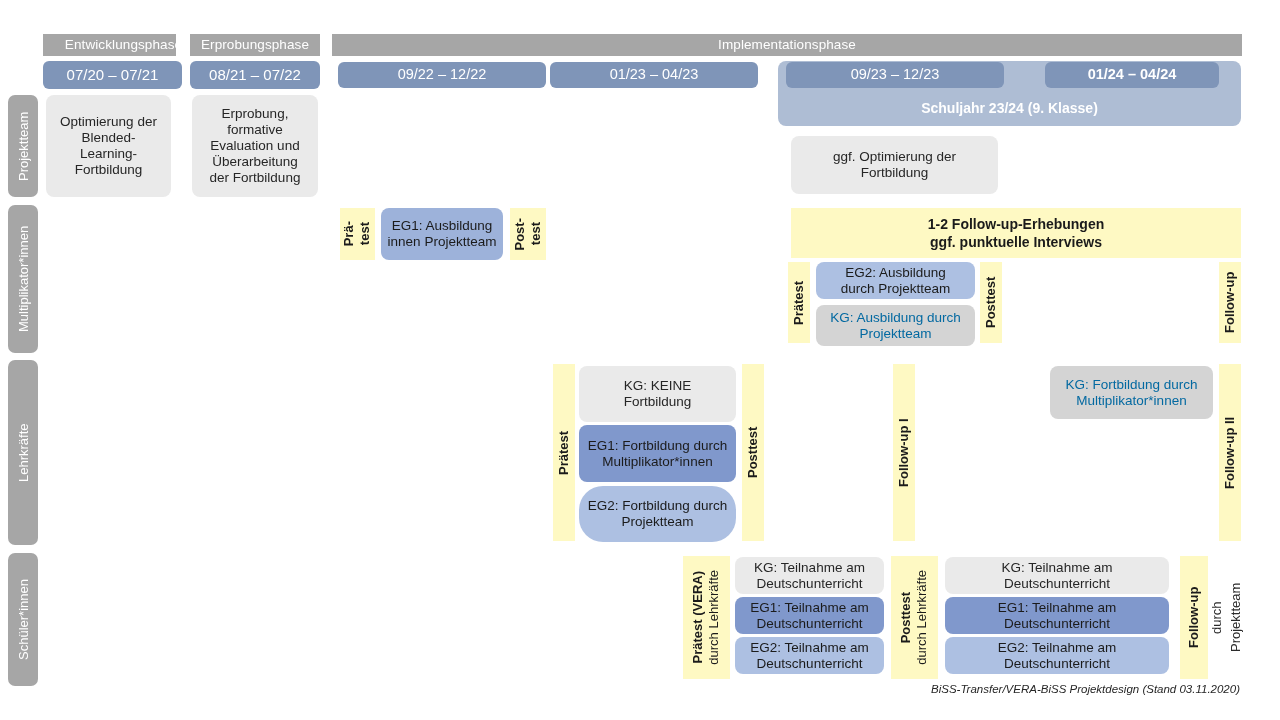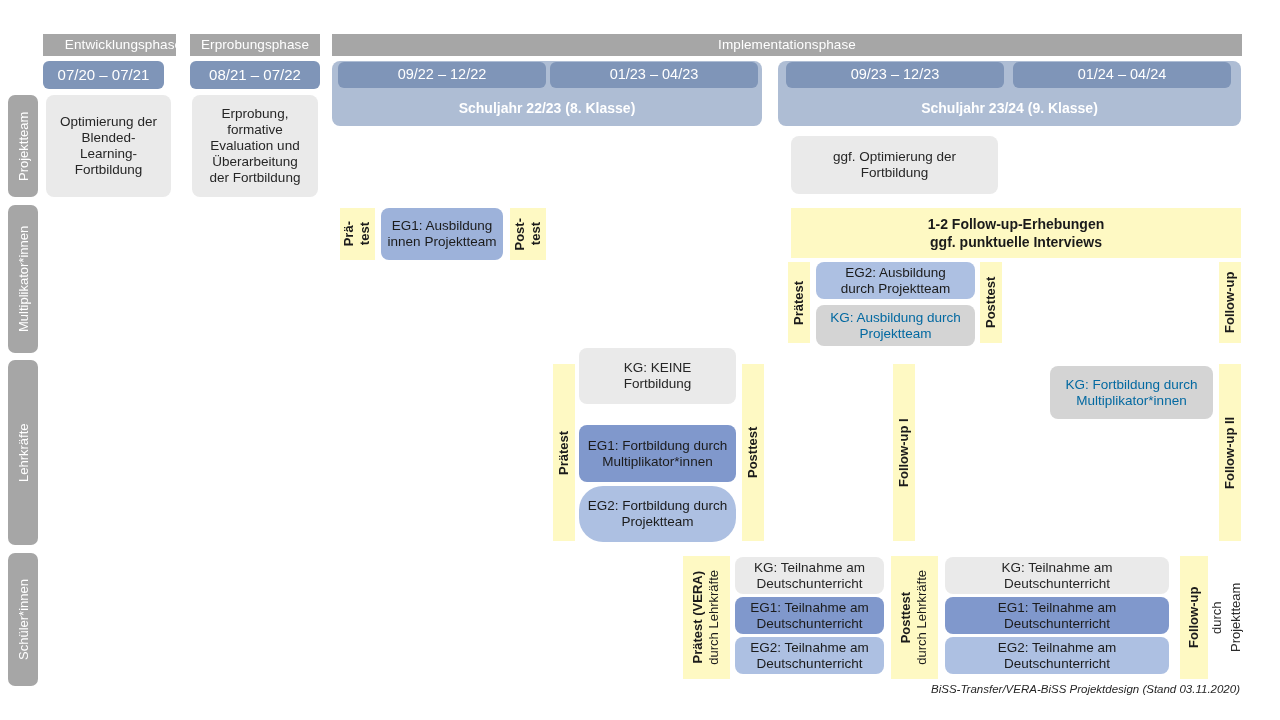--- a/index.html
+++ b/index.html
@@ -83,30 +83,29 @@
 </style>
 </head>
 <body>
 
 <div id="stage">
 
   <div class="abs box phase-hdr" style="left:43px;top:34px;width:133px;height:22px;padding-left:28px;">Entwicklungsphase</div>
   <div class="abs box phase-hdr" style="left:190px;top:34px;width:130px;height:22px;">Erprobungsphase</div>
   <div class="abs box phase-hdr" style="left:332px;top:34px;width:910px;height:22px;">Implementationsphase</div>
 
-  <div class="abs box date-chip" style="left:43px;top:61px;width:121px;height:28px;">07/20 – 07/21</div>
+  <div class="abs box date-chip" style="left:43px;top:61px;width:139px;height:28px;">07/20 – 07/21</div>
   <div class="abs box date-chip" style="left:190px;top:61px;width:130px;height:28px;">08/21 – 07/22</div>
 
-  <div class="abs box schoolyear" style="left:332px;top:61px;width:430px;height:65px;">Schuljahr 22/23 (8. Klasse)</div>
   <div class="abs box date-chip small" style="left:338px;top:62px;width:208px;height:26px;">09/22 – 12/22</div>
   <div class="abs box date-chip small" style="left:550px;top:62px;width:208px;height:26px;">01/23 – 04/23</div>
 
   <div class="abs box schoolyear" style="left:778px;top:61px;width:463px;height:65px;">Schuljahr 23/24 (9. Klasse)</div>
   <div class="abs box date-chip small" style="left:786px;top:62px;width:218px;height:26px;">09/23 – 12/23</div>
-  <div class="abs box date-chip small" style="left:1013px;top:62px;width:218px;height:26px;">01/24 – 04/24</div>
+  <div class="abs box date-chip small" style="left:1045px;top:62px;width:174px;height:26px;font-weight:bold;">01/24 – 04/24</div>
 
   <div class="abs rowlabel" style="left:8px;top:95px;width:30px;height:102px;">Projektteam</div>
   <div class="abs rowlabel" style="left:8px;top:205px;width:30px;height:148px;">Multiplikator*innen</div>
   <div class="abs rowlabel" style="left:8px;top:360px;width:30px;height:185px;">Lehrkräfte</div>
   <div class="abs rowlabel" style="left:8px;top:553px;width:30px;height:133px;">Schüler*innen</div>
 
   <div class="abs box card grey" style="left:46px;top:95px;width:125px;height:102px;padding:4px 8px;">Optimierung der Blended-Learning-Fortbildung</div>
   <div class="abs box card grey" style="left:192px;top:95px;width:126px;height:102px;padding:4px 16px;">Erprobung, formative Evaluation und Überarbeitung der Fortbildung</div>
   <div class="abs box card grey" style="left:791px;top:136px;width:207px;height:58px;padding:4px 16px;">ggf. Optimierung der Fortbildung</div>
 
@@ -128,21 +127,21 @@
   </div>
 
   <div class="abs green vtext" style="left:788px;top:262px;width:22px;height:81px;">Prätest</div>
   <div class="abs box card blue-light" style="left:816px;top:262px;width:159px;height:37px;padding:2px 18px;">EG2: Ausbildung durch Projektteam</div>
   <div class="abs box card grey-dark" style="left:816px;top:305px;width:159px;height:41px;padding:2px 6px;">KG: Ausbildung durch Projektteam</div>
   <div class="abs green vtext" style="left:980px;top:262px;width:22px;height:81px;">Posttest</div>
   <div class="abs green vtext" style="left:1219px;top:262px;width:22px;height:81px;">Follow-up</div>
 
   <div class="abs green vtext" style="left:553px;top:364px;width:22px;height:177px;">Prätest</div>
 
-  <div class="abs box card grey" style="left:579px;top:348px;width:157px;height:56px;padding:2px 24px;">KG: KEINE Fortbildung</div>
+  <div class="abs box card grey" style="left:579px;top:366px;width:157px;height:56px;padding:2px 24px;">KG: KEINE Fortbildung</div>
   <div class="abs box card blue-dark" style="left:579px;top:425px;width:157px;height:57px;padding:2px 6px;">EG1: Fortbildung durch Multiplikator*innen</div>
   <div class="abs box card blue-light" style="left:579px;top:486px;width:157px;height:56px;padding:2px 6px;border-radius:24px;">EG2: Fortbildung durch Projektteam</div>
 
   <div class="abs green vtext" style="left:742px;top:364px;width:22px;height:177px;">Posttest</div>
   <div class="abs green vtext" style="left:893px;top:364px;width:22px;height:177px;">Follow-up I</div>
 
   <div class="abs box card grey-dark" style="left:1050px;top:366px;width:163px;height:53px;padding:2px 6px;">KG: Fortbildung durch Multiplikator*innen</div>
 
   <div class="abs green vtext" style="left:1219px;top:364px;width:22px;height:177px;">Follow-up II</div>
 

